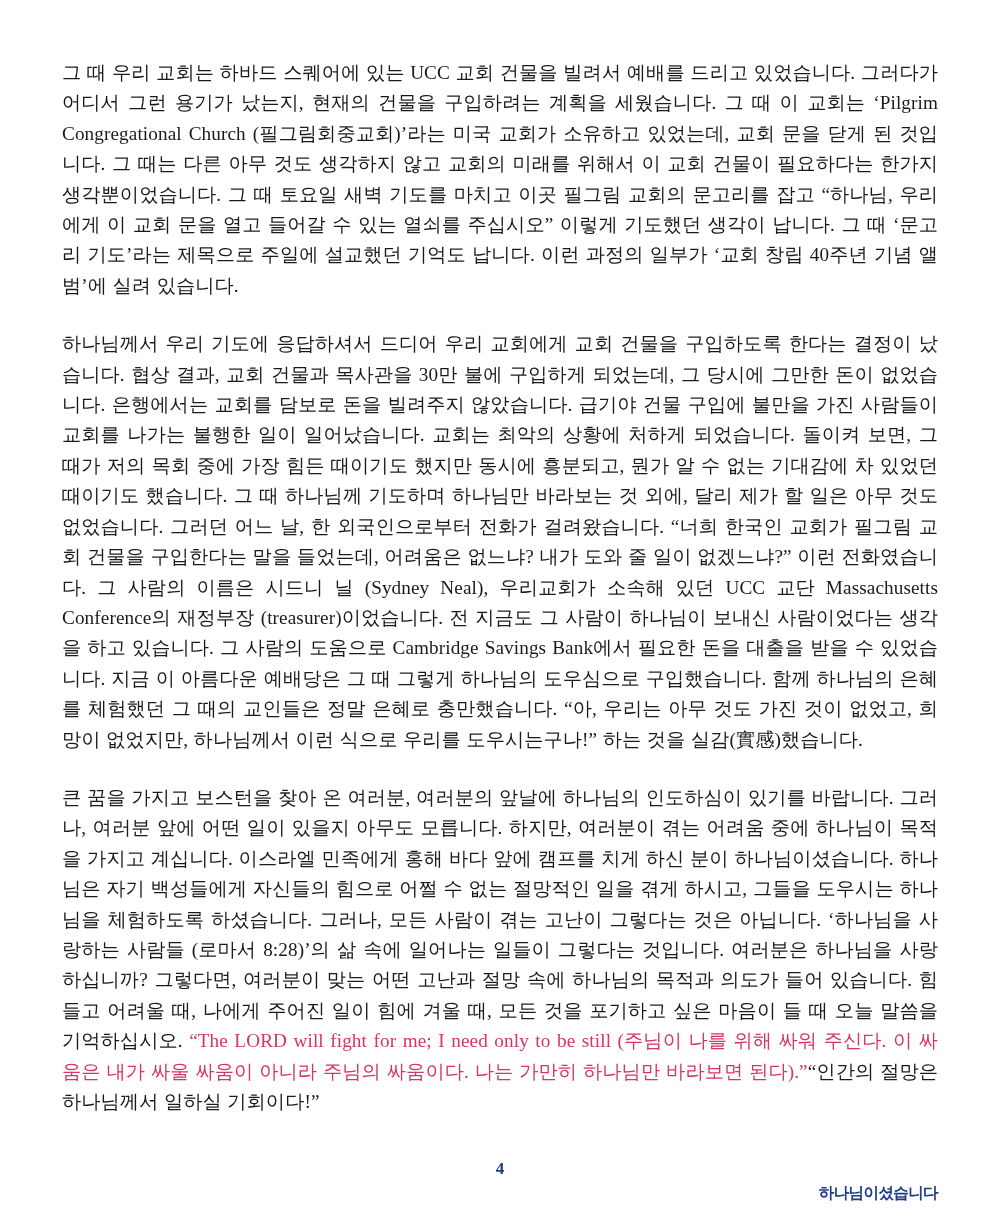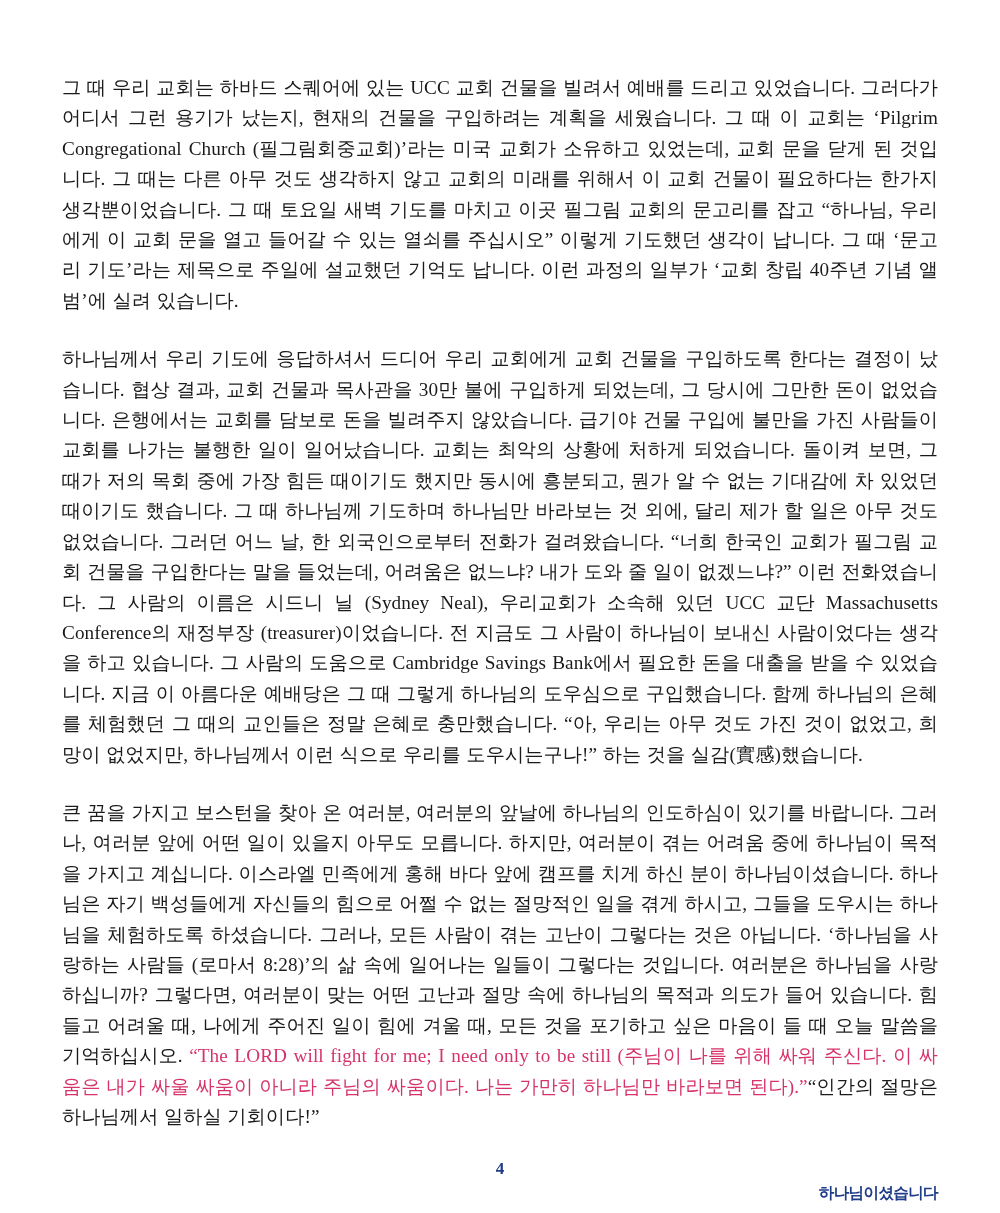--- a/index.html
+++ b/index.html
@@ -15,21 +15,21 @@
     position: relative;
     overflow: hidden;
   }
   .page {
     position: absolute;
     left: 0;
     top: 0;
     width: 1000px;
     height: 1213px;
     box-sizing: border-box;
-    padding: 73px 62px 0 62px;
+    padding: 58px 62px 0 62px;
   }
   .para {
     font-size: 19.2px;
     line-height: 30.4px;
     text-align: justify;
     text-justify: inter-character;
     margin: 0 0 28px 0;
     letter-spacing: 0.1px;
     word-spacing: 0.6px;
   }

